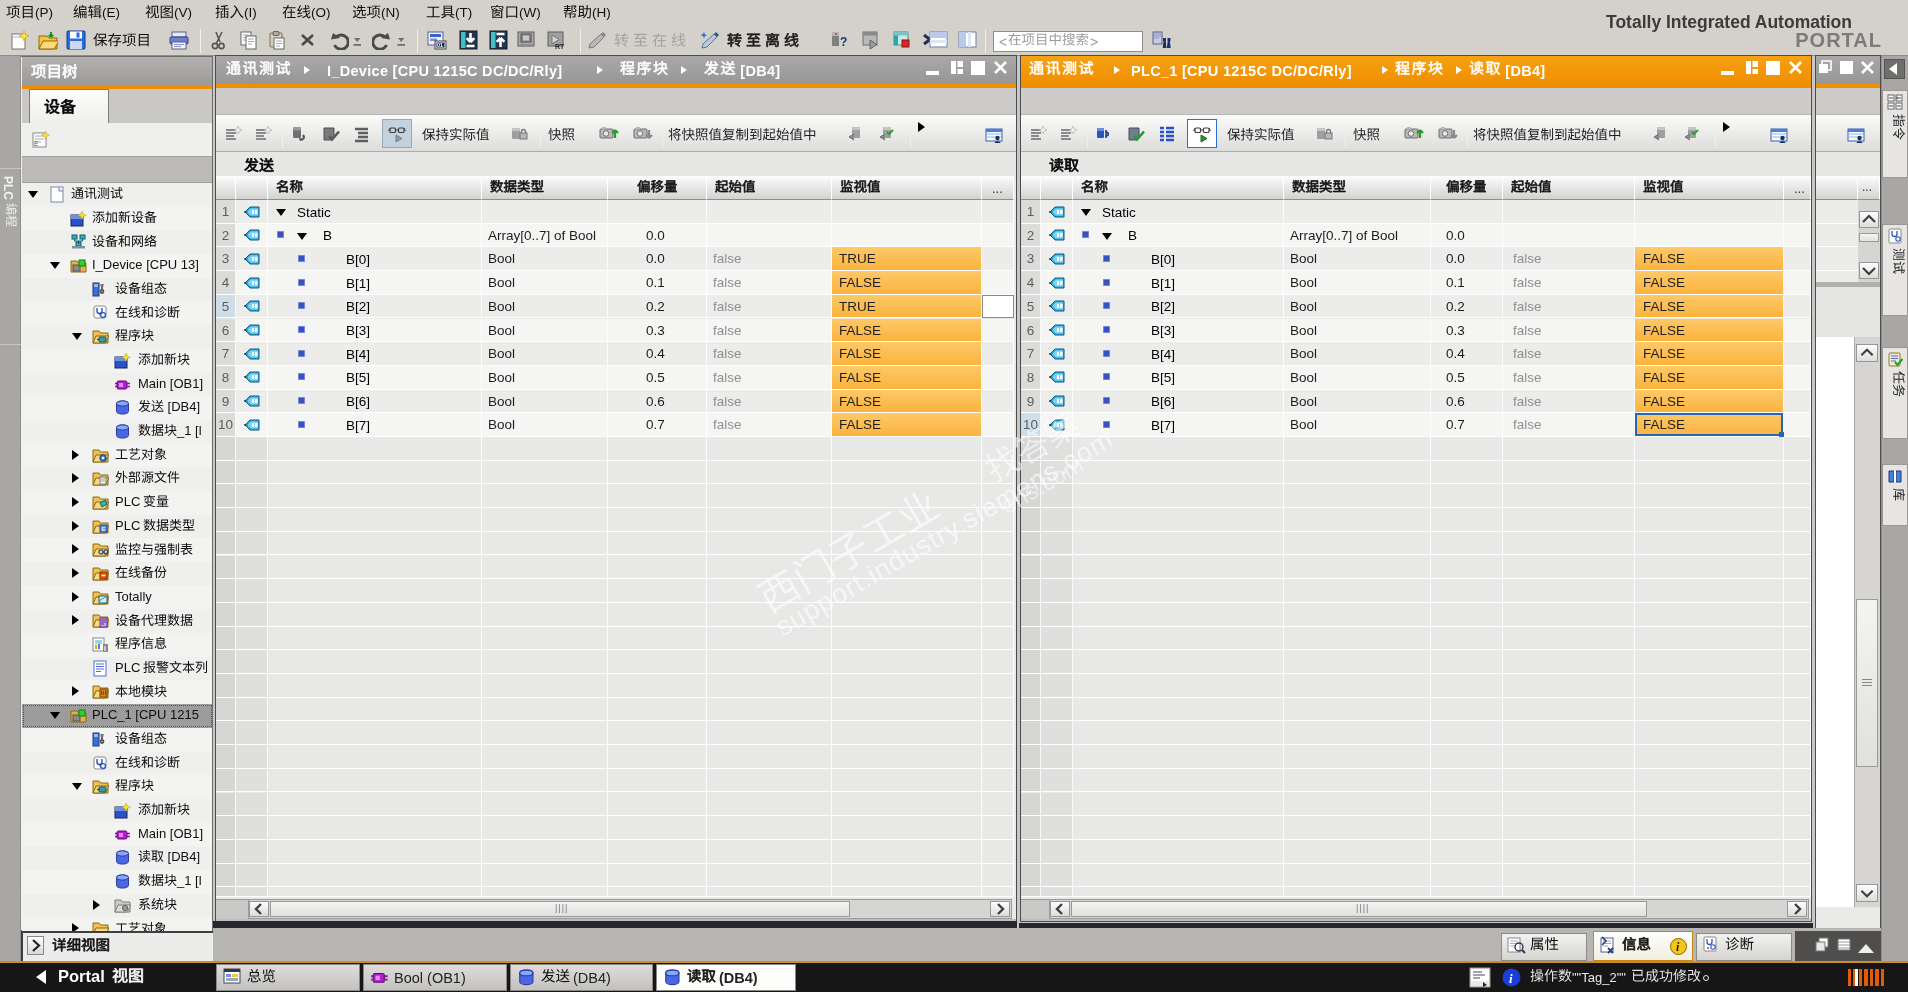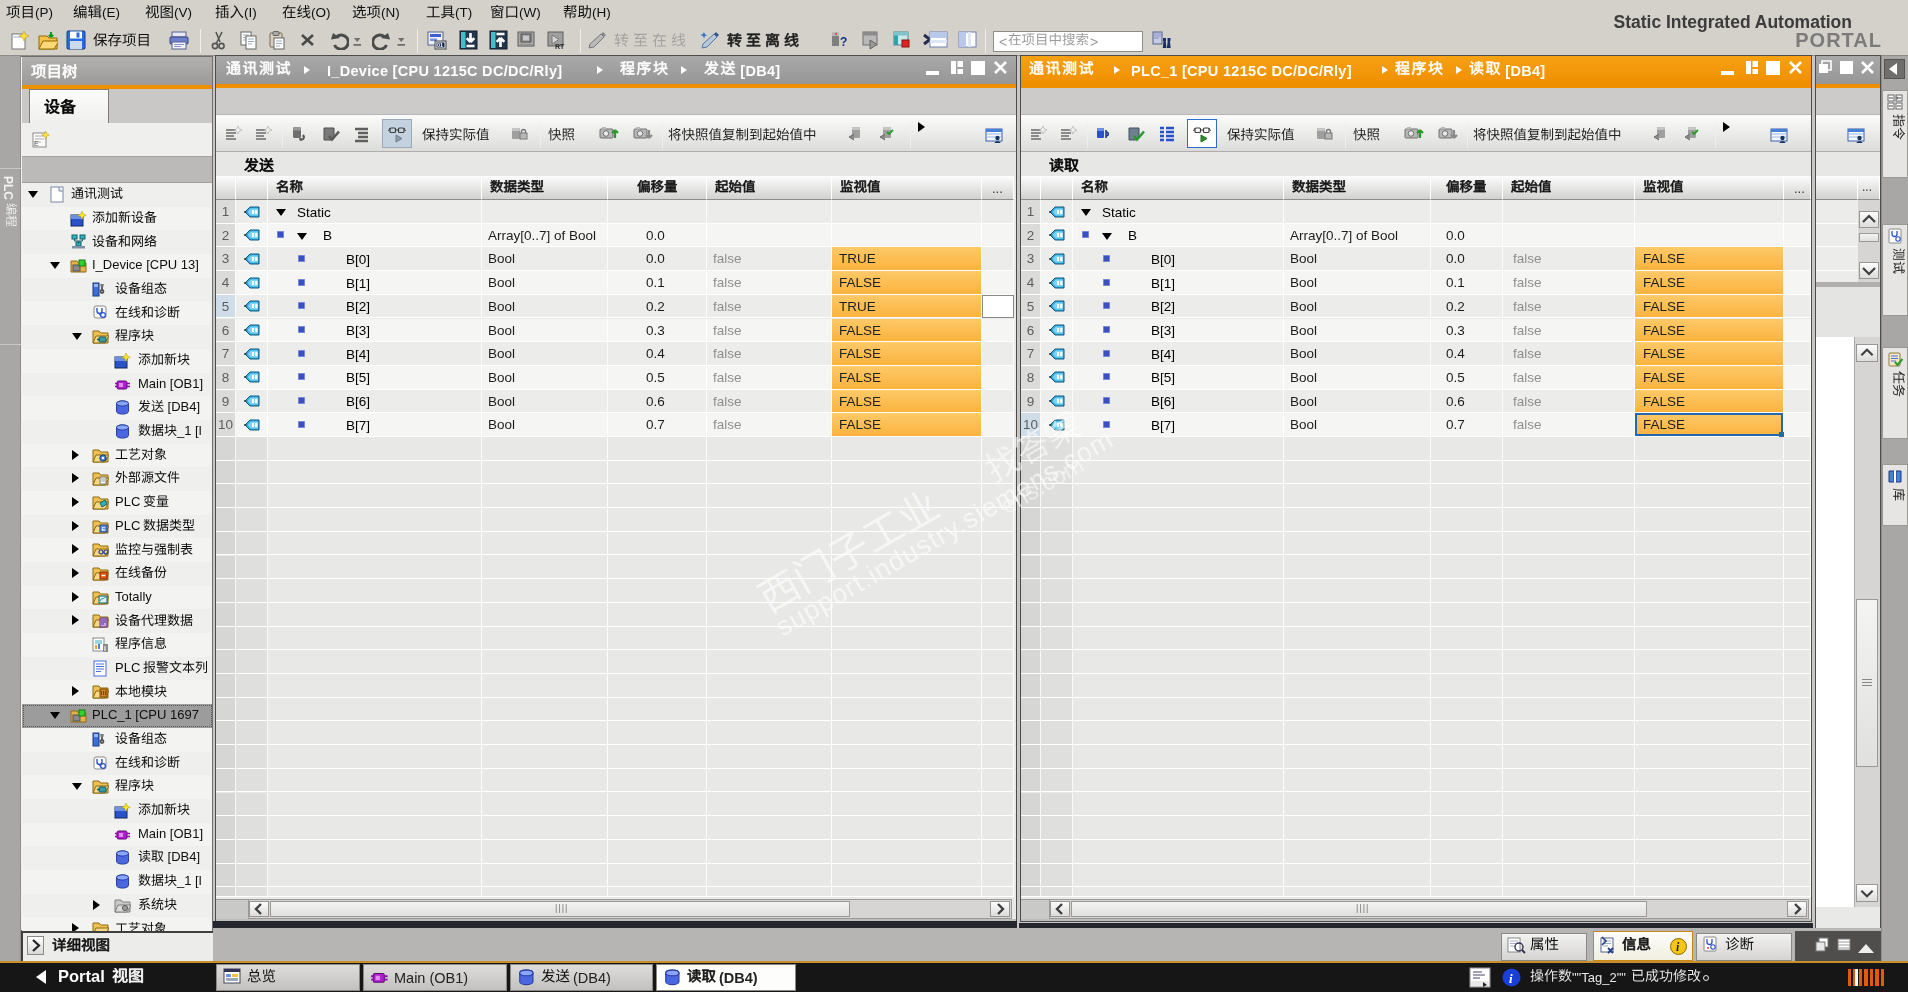--- a/index.html
+++ b/index.html
@@ -347,21 +347,21 @@
 <div class="ab" style="left:999px;top:33px"><span class="lat" style="font-size:14px;color:#9a9a9a">&lt;</span></div>
 <div class="ab" style="left:1008px;top:33px"><svg class="zh" width="81" height="14" viewBox="0 0 81 14" style="fill:#9a9a9a;">
       <use href="#z5728" transform="translate(0,11.34) scale(13.5)"></use>
       <use href="#z9879" transform="translate(13.5,11.34) scale(13.5)"></use>
       <use href="#z76ee" transform="translate(27,11.34) scale(13.5)"></use>
       <use href="#z4e2d" transform="translate(40.5,11.34) scale(13.5)"></use>
       <use href="#z641c" transform="translate(54,11.34) scale(13.5)"></use>
       <use href="#z7d22" transform="translate(67.5,11.34) scale(13.5)"></use>
     </svg></div>
 <div class="ab" style="left:1090px;top:33px"><span class="lat" style="font-size:14px;color:#9a9a9a">&gt;</span></div>
-<div class="ab lat" style="left:1402px;top:12px;width:450px;text-align:right;font-size:17.5px;font-weight:bold;color:#3c3c3c">Static Integrated Automation</div>
+<div class="ab lat" style="left:1402px;top:12px;width:450px;text-align:right;font-size:17.5px;font-weight:bold;color:#3c3c3c">Totally Integrated Automation</div>
 <div class="ab lat" style="left:1602px;top:29px;width:280px;text-align:right;font-size:20px;font-weight:bold;color:#7b7b7b;letter-spacing:1px">PORTAL</div>
 <div class="ab" style="left:0;top:56px;width:21px;height:907px;background:#a8a7a5;border-right:1px solid #8f8e8c"></div>
 <div class="ab" style="left:0;top:168px;width:21px;height:1px;background:#c8c7c5"></div>
 <div class="ab" style="left:0;top:344px;width:21px;height:1px;background:#c8c7c5"></div>
 <div class="ab" style="left:18px;top:176px;transform:rotate(90deg);transform-origin:0 0;white-space:nowrap"><span class="lat" style="font-size:12px;color:#f2f2f2;font-weight:bold">PLC </span><svg class="zh" width="24" height="13" viewBox="0 0 24 13" style="fill:#f2f2f2;">
       <use href="#z7f16" transform="translate(0,10.08) scale(12)"></use>
       <use href="#z7a0b" transform="translate(12,10.08) scale(12)"></use>
     </svg></div>
 <div class="ab" style="left:21px;top:56px;width:192px;height:875px;background:#f1f1f0;border:1px solid #6e6d6b;border-left:none"></div>
 <div class="ab" style="left:22px;top:57px;width:190px;height:28px;background:linear-gradient(#b2b1b0,#9b9a99)"></div>
@@ -693,21 +693,21 @@
         </svg></span>
     </div>
     <div class="treerow">
       <div class="ab" style="left:0;top:0;width:191px;height:23.7px;background:#9c9c9c;outline:1px dotted #555;outline-offset:-2px"></div>
       <div class="arr" style="left:28px"></div>
       <svg class="tico" style="left:48px" width="17" height="17" viewBox="0 0 17 17">
         <path d="M1 4h6l1.5 2H16v9H1z" fill="#e8b24a" stroke="#8a6a10"></path>
         <rect x="3" y="8" width="7" height="6" fill="#8a8a8a" stroke="#555"></rect>
         <rect x="9" y="3" width="6" height="6" fill="#2fd32f" stroke="#0f7f0f"></rect>
       </svg>
-      <span class="ttxt lat" style="left:70px;font-size:13px">PLC_1 [CPU 1697</span>
+      <span class="ttxt lat" style="left:70px;font-size:13px">PLC_1 [CPU 1215</span>
     </div>
     <div class="treerow">
       <svg class="tico" style="left:70px" width="17" height="17" viewBox="0 0 17 17">
         <rect x="1" y="2" width="6" height="13" fill="#3a6fd8" stroke="#1a3a80"></rect>
         <rect x="2" y="3" width="4" height="3" fill="#9ab8f0"></rect>
         <path d="M10 3v6m0 0c-2 0-2 3 0 3s2-3 0-3" stroke="#555" stroke-width="1.8" fill="none"></path>
         <path d="M8.2 3h3.6l-.5 3h-2.6z" fill="#777"></path>
       </svg>
       <span class="ab" style="left:93px;top:4.2px"><svg class="zh" width="52" height="14" viewBox="0 0 52 14" style="fill:#0f0f0f;">
           <use href="#z8bbe" transform="translate(0,10.92) scale(13)"></use>
@@ -2054,21 +2054,21 @@
       <use href="#z89c8" transform="translate(14.5,12.18) scale(14.5)"></use>
     </svg></div>
 <div class="ab" style="left:363px;top:964px;width:144px;height:27px;background:linear-gradient(#dedddb,#c2c1bf);border:1px solid #8a8986"></div>
 <svg class="ab" style="left:370px;top:968px" width="18" height="18" viewBox="0 0 18 18">
     <g transform="scale(1.1)">
       <rect x="3" y="5" width="10" height="8" rx="1.5" fill="#b01fd0" stroke="#5f0a73"></rect>
       <path d="M1 7.5h3M1 10.5h3M13 7.5h3M13 10.5h3" stroke="#8a12a0" stroke-width="1.6"></path>
       <rect x="5" y="7" width="4" height="4" fill="#e28aef"></rect>
     </g>
   </svg>
-<div class="ab lat" style="left:394px;top:970px;font-size:14.5px;font-weight:normal;color:#222">Main (OB1)</div>
+<div class="ab lat" style="left:394px;top:970px;font-size:14.5px;font-weight:normal;color:#222">Bool (OB1)</div>
 <div class="ab" style="left:510px;top:964px;width:143px;height:27px;background:linear-gradient(#dedddb,#c2c1bf);border:1px solid #8a8986"></div>
 <svg class="ab" style="left:517px;top:968px" width="18" height="18" viewBox="0 0 18 18">
     <g transform="scale(1.1)">
       <ellipse cx="8.5" cy="4.5" rx="6" ry="2.6" fill="#6f8ff5" stroke="#2a3fa0"></ellipse>
       <path d="M2.5 4.5v8c0 1.4 2.7 2.6 6 2.6s6-1.2 6-2.6v-8" fill="#4a66e0" stroke="#2a3fa0"></path>
       <ellipse cx="8.5" cy="4.5" rx="6" ry="2.6" fill="#8aa5ff" stroke="#2a3fa0"></ellipse>
     </g>
   </svg>
 <div class="ab" style="left:541px;top:969px"><svg class="zh" width="29" height="15" viewBox="0 0 29 15" style="fill:#111;">
       <use href="#z53d1" transform="translate(0,12.18) scale(14.5)"></use>

